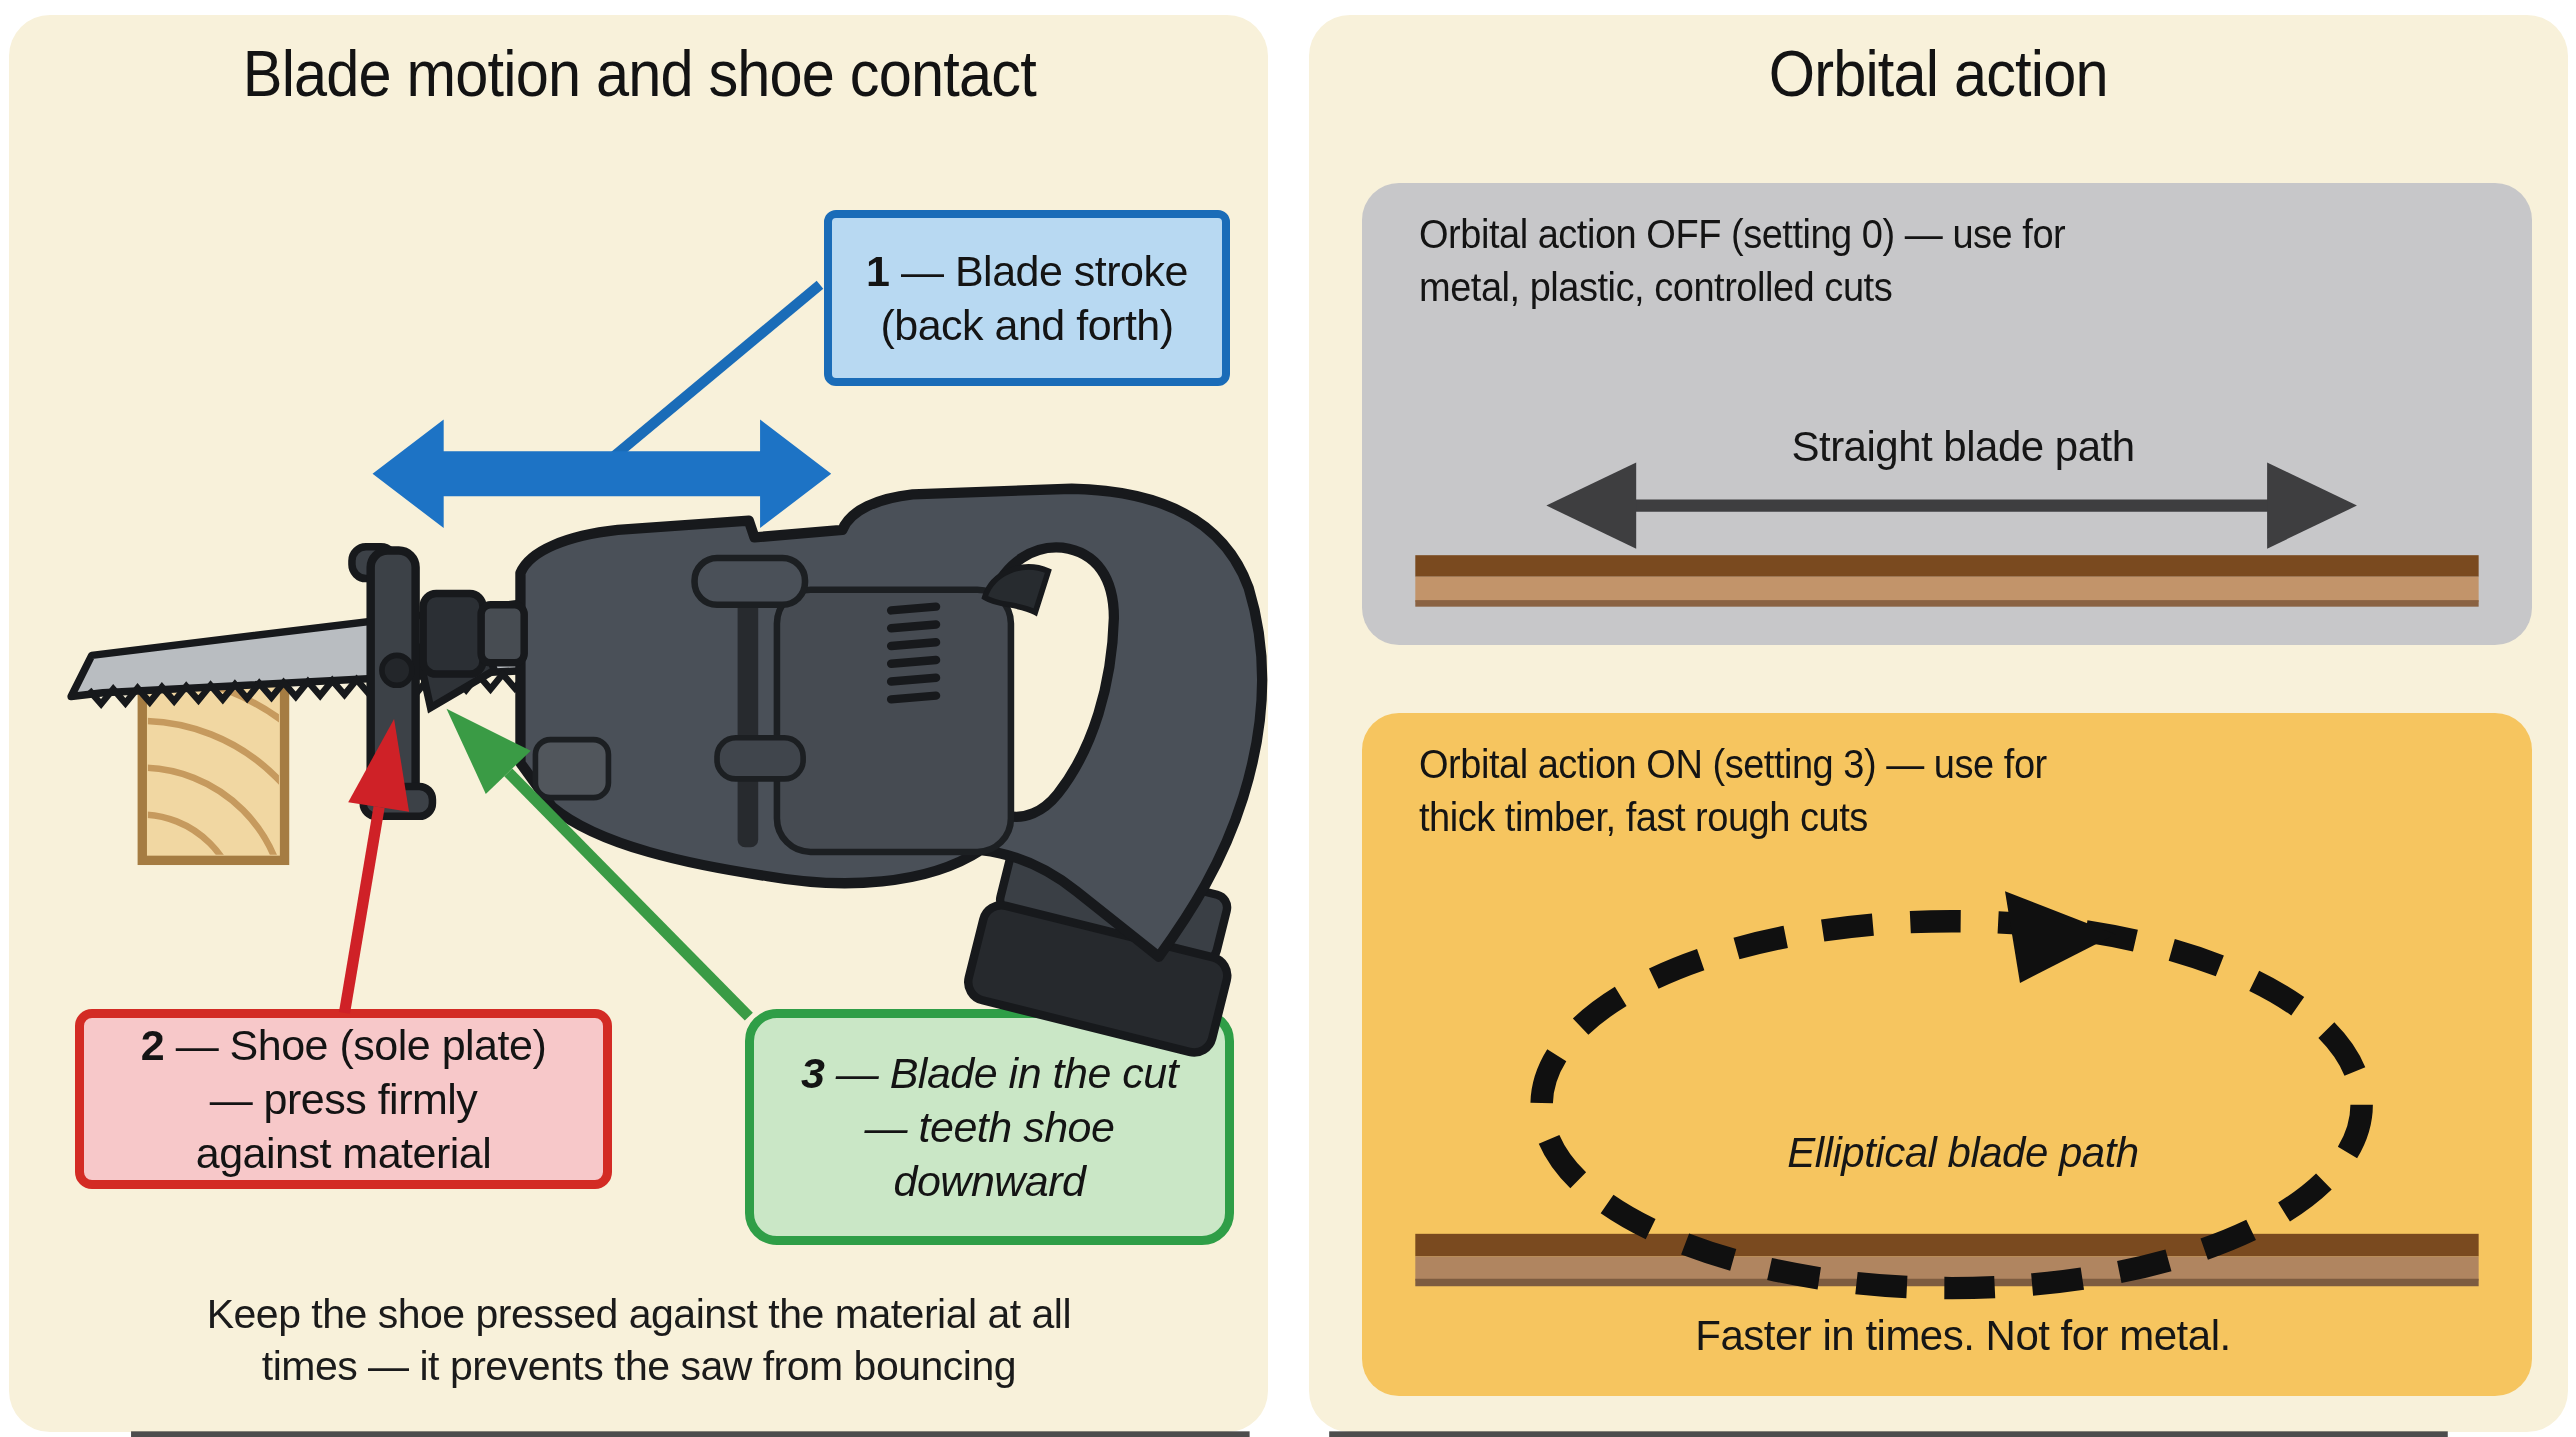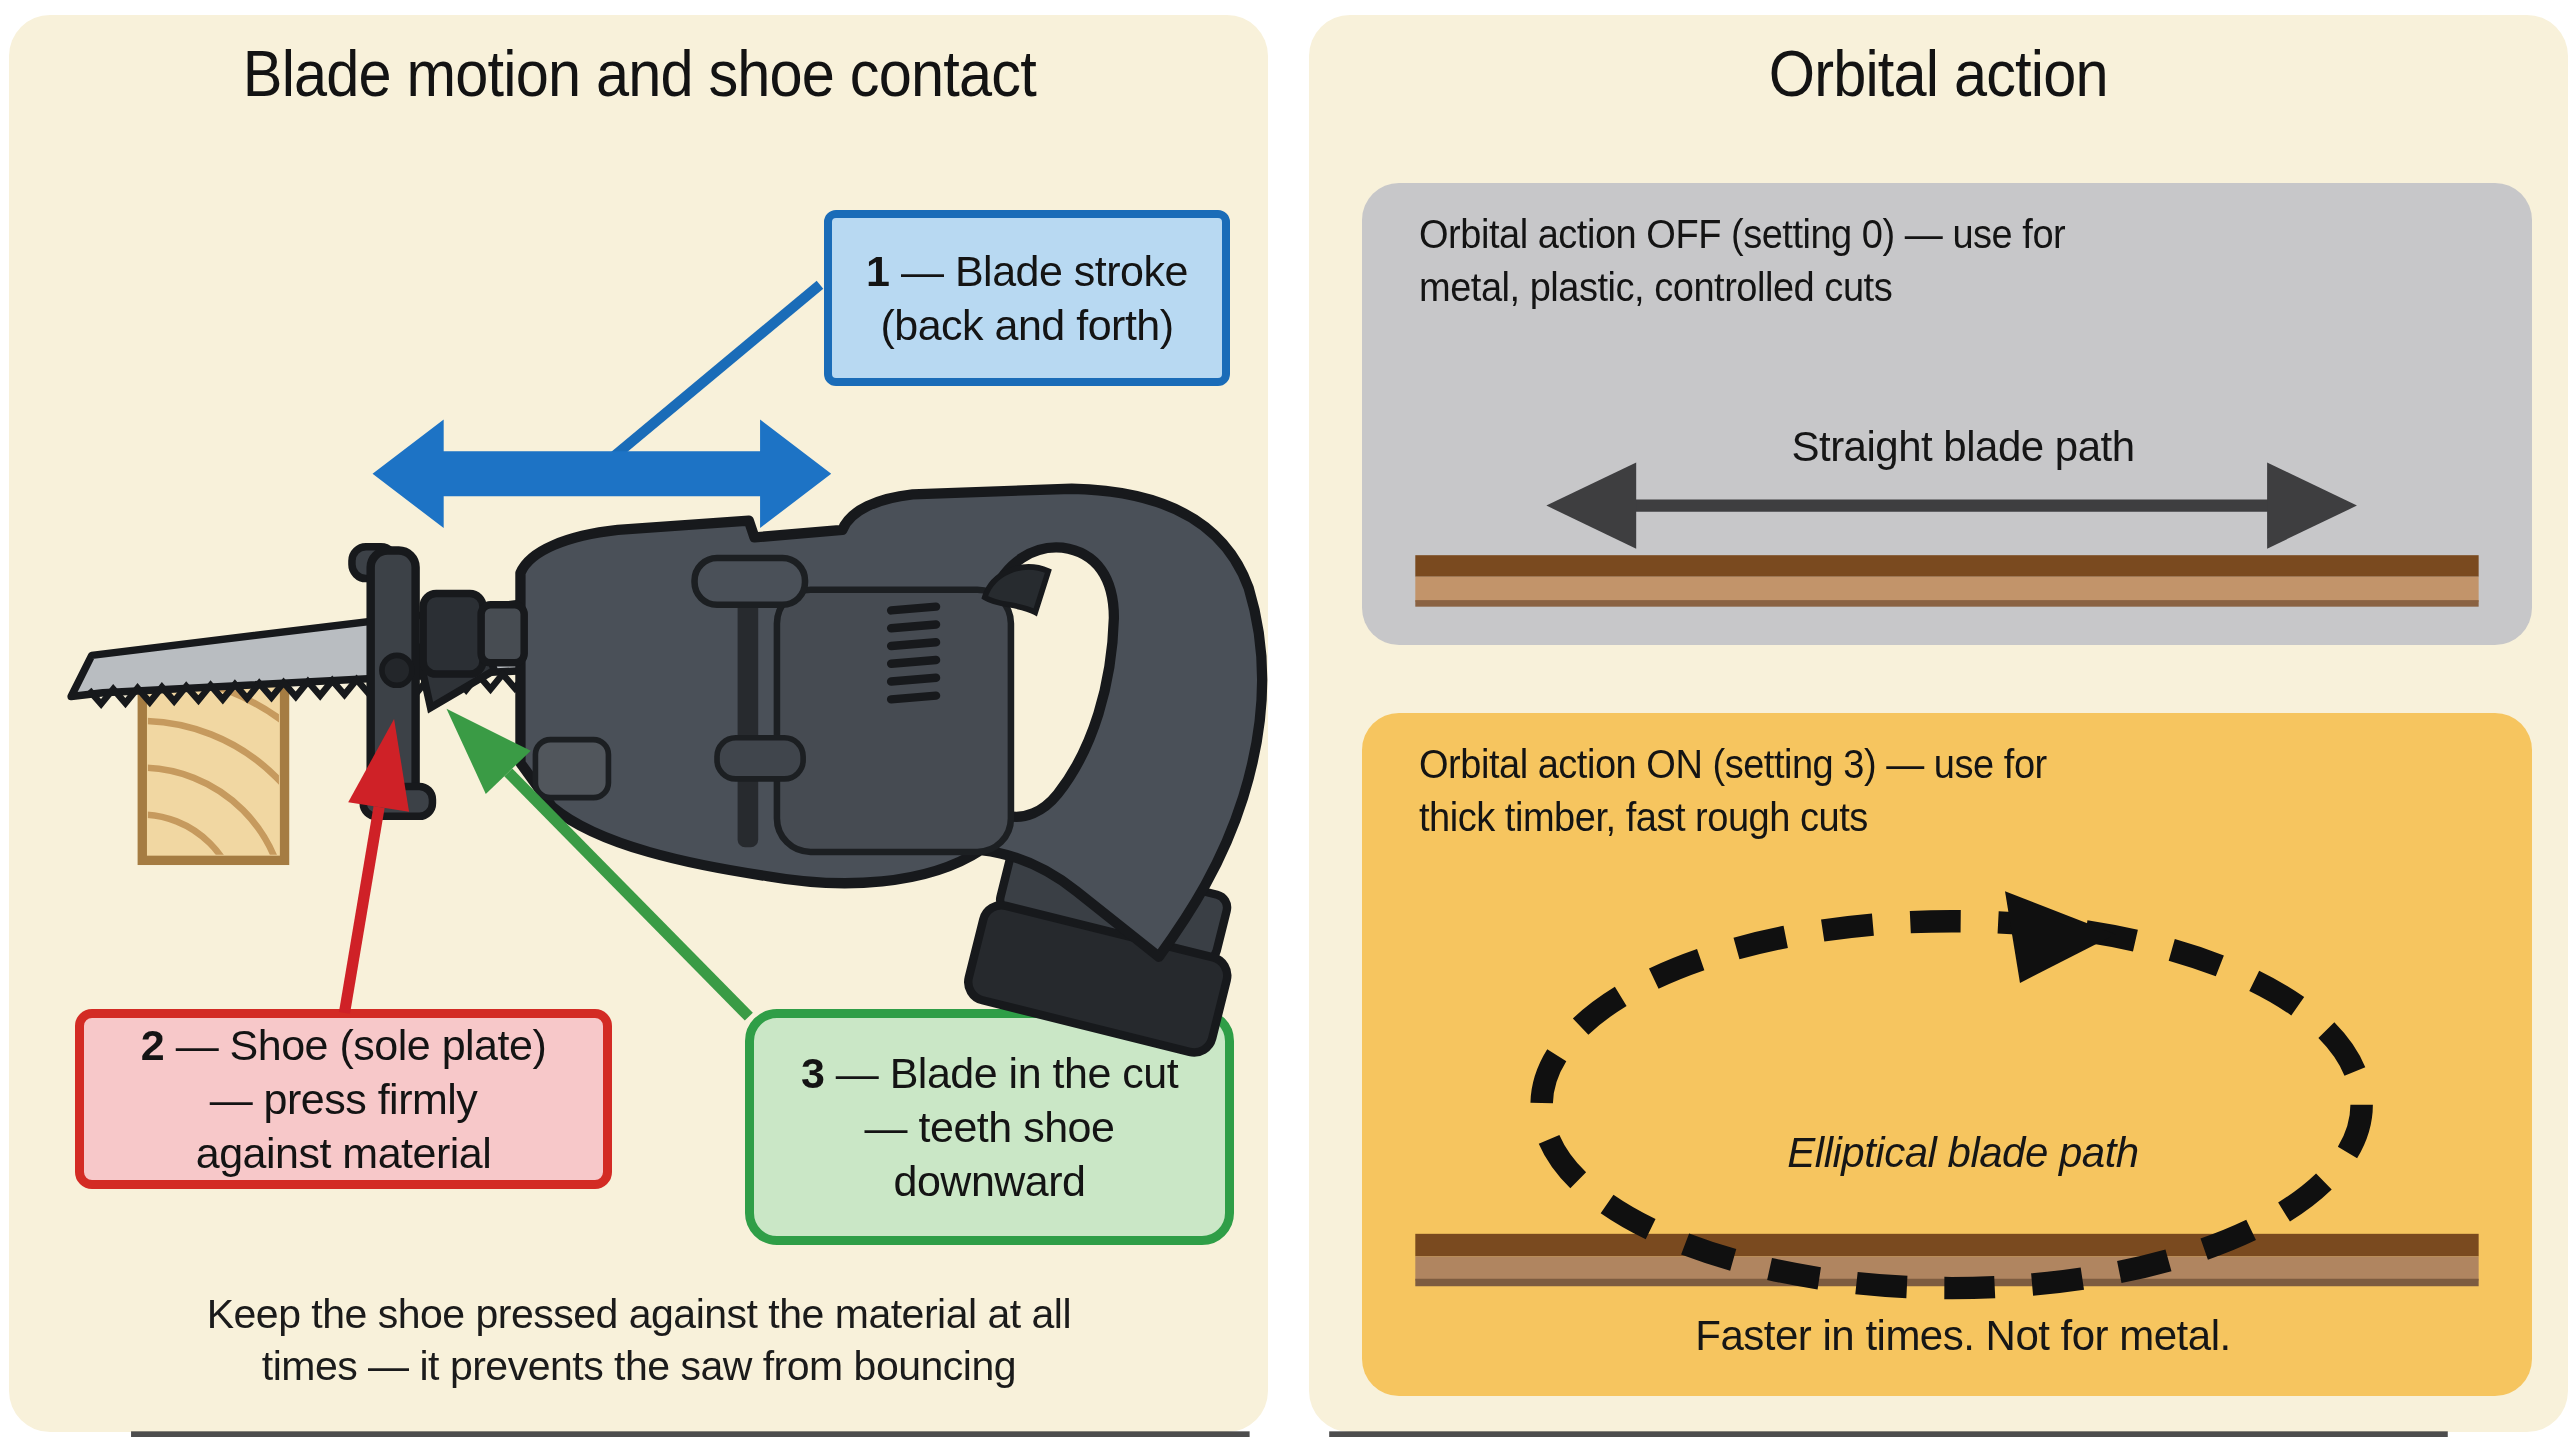--- a/index.html
+++ b/index.html
@@ -43,21 +43,21 @@
   </div>
 
   <div class="abs callout" style="left:75px;top:1009px;width:537px;height:180px;background:#f7c8c9;
        border:9.4px solid #d32b24;border-radius:17px;">
     <div><span class="n">2</span><span> — Shoe (sole plate)</span></div>
     <div>— press firmly</div>
     <div>against material</div>
   </div>
 
   <div class="abs callout" style="left:745px;top:1009px;width:489px;height:236px;background:#cae7c6;
-       border:9.4px solid #2f9e47;border-radius:32px;">
+       border:9.4px solid #2f9e47;border-radius:32px;font-style:italic;">
     <div><span class="n">3</span><span> — Blade in the cut</span></div>
     <div>— teeth shoe</div>
     <div>downward</div>
   </div>
 
   <div class="abs note z3" style="left:9.4px;top:1288px;width:1259px;">
     <div>Keep the shoe pressed against the material at all</div>
     <div>times — it prevents the saw from bouncing</div>
   </div>
 

